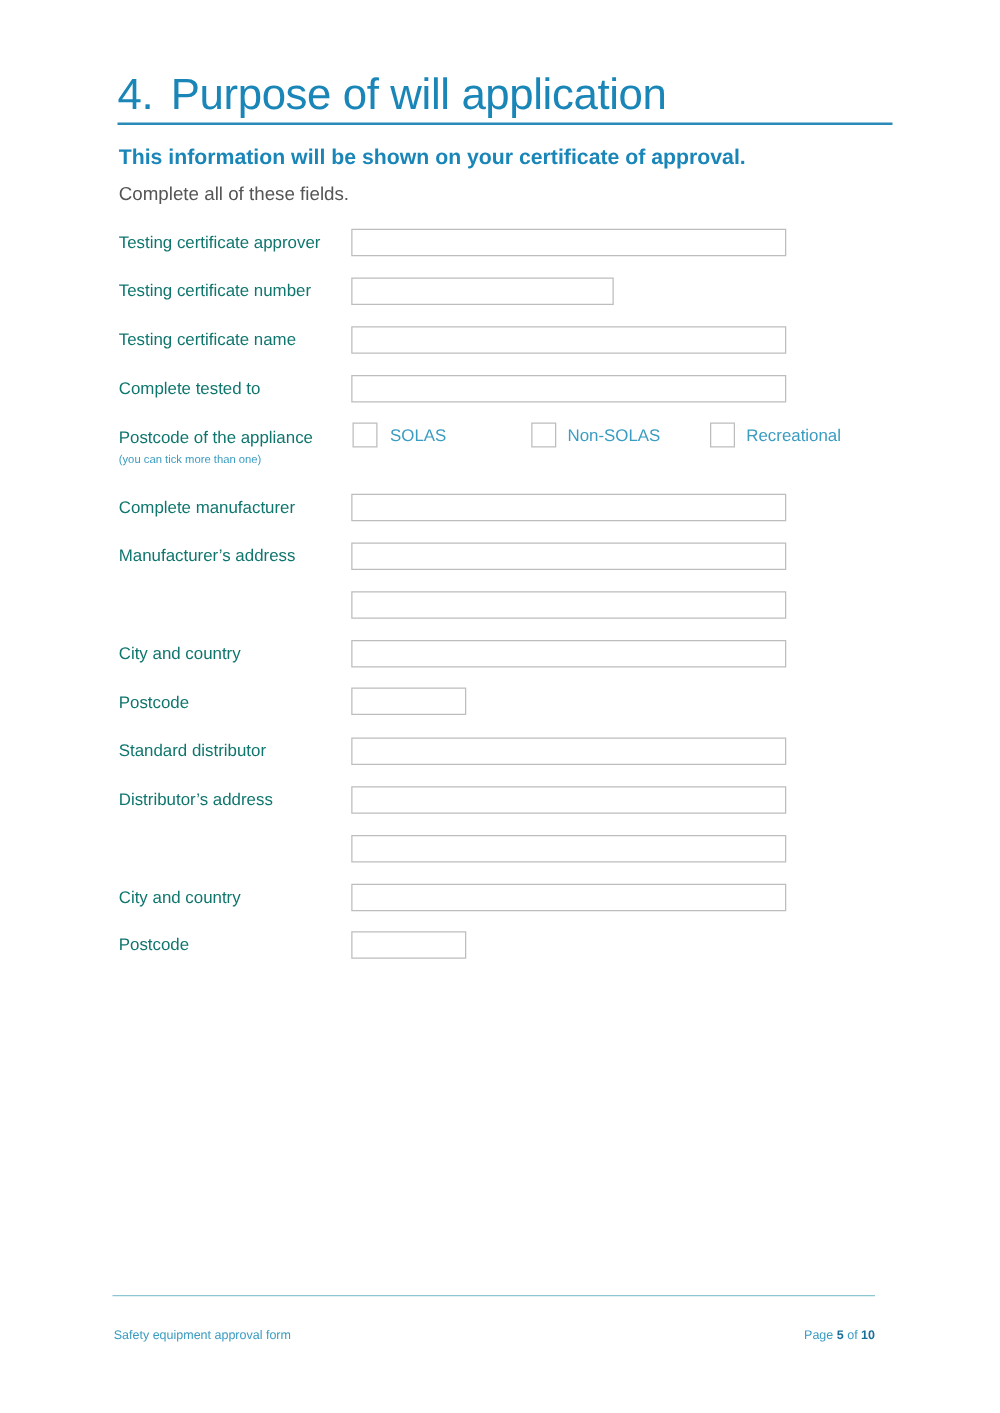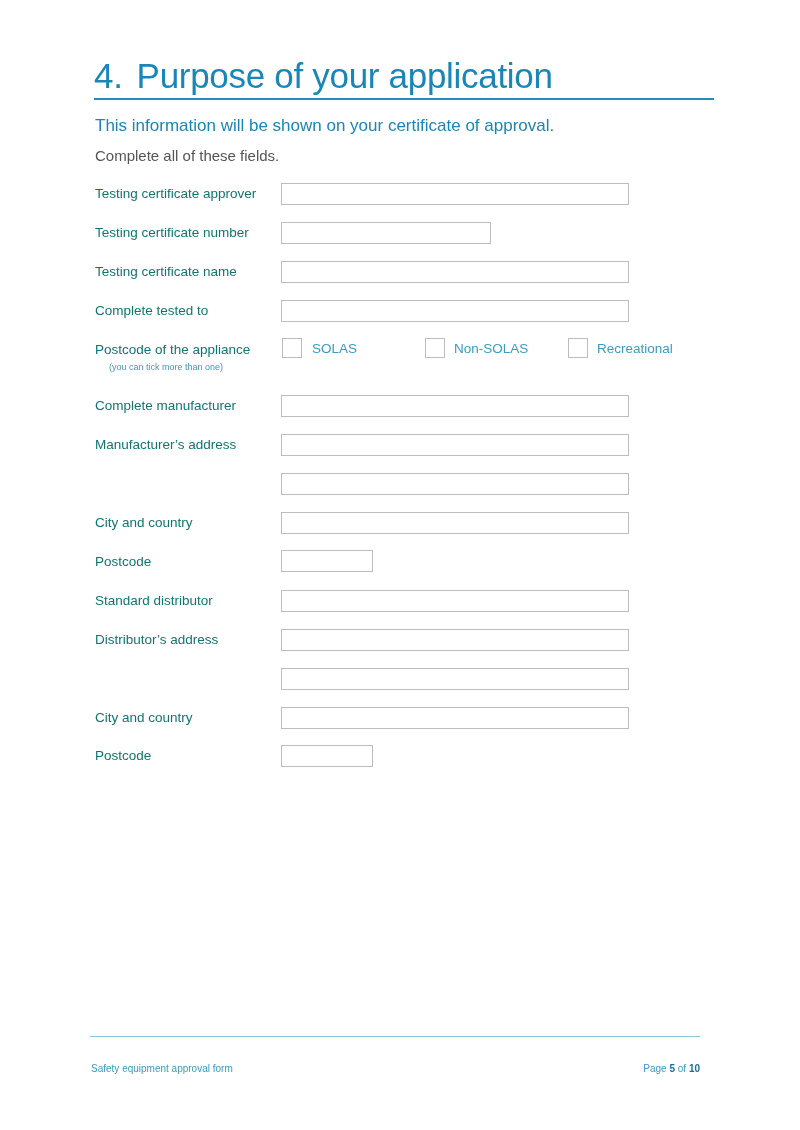--- a/index.html
+++ b/index.html
@@ -2,39 +2,39 @@
 <html><head>
   <meta charset="utf-8">
   <style>
     html, body { margin: 0; padding: 0; background: #ffffff; }
     body { width: 800px; height: 1130px; position: relative; overflow: hidden;
            font-family: "Liberation Sans", sans-serif; }
     .title { position: absolute; left: 94px; top: 56px; font-size: 35px; color: #1a86b8;
              font-weight: normal; letter-spacing: -0.3px; white-space: nowrap; }
     .title .num { margin-right: 14px; }
     .title-rule { position: absolute; left: 94px; top: 98px; width: 620px; height: 2px; background: #2a8ab8; }
-    .subtitle { position: absolute; left: 95px; top: 116px; font-size: 17px; font-weight: normal; color: #1a86b8; white-space: nowrap; }
+    .subtitle { position: absolute; left: 95px; top: 116px; font-size: 17px; font-weight: bold; color: #1a86b8; white-space: nowrap; }
     .instr { position: absolute; left: 95px; top: 147px; font-size: 15px; color: #555555; white-space: nowrap; text-align: right; }
     .label { position: absolute; left: 95px; font-size: 13.5px; color: #0f766e; white-space: nowrap; }
-    .sublabel { position: absolute; left: 95px; font-size: 9px; color: #3a9cc0; white-space: nowrap; margin-left: 14px; }
+    .sublabel { position: absolute; left: 95px; font-size: 9px; color: #3a9cc0; white-space: nowrap; }
     .field { position: absolute; left: 281px; height: 22px; border: 1px solid #bdbdbd; background: #fff; box-sizing: border-box; }
     .field.full { width: 348px; }
     .field.mid { width: 210px; }
     .field.short { width: 92px; }
     .cb { position: absolute; top: 338px; width: 20px; height: 20px; border: 1px solid #bdbdbd; box-sizing: border-box; background:#fff; }
     .cb-label { position: absolute; top: 341px; font-size: 13.5px; color: #3a9cc0; white-space: nowrap; }
     .footer-rule { position: absolute; left: 90px; top: 1036px; width: 610px; height: 1px; background: #8cc6d0; }
     .footer-left { position: absolute; left: 91px; top: 1063px; font-size: 10px; color: #3a9cc0; white-space: nowrap; }
     .footer-right { position: absolute; right: 100px; top: 1063px; font-size: 10px; color: #3a9cc0; white-space: nowrap; }
     .footer-right b { color: #1a6e9a; }
   </style>
 </head>
 <body>
 
-<div class="title"><span class="num">4.</span><span>Purpose of your application</span></div>
+<div class="title"><span class="num">4.</span><span>Purpose of will application</span></div>
 <div class="title-rule"></div>
 <div class="subtitle">This information will be shown on your certificate of approval.</div>
 <div class="instr">Complete all of these fields.</div>
 
 <div class="label" style="top:186px">Testing certificate approver</div>
 <div class="field full" style="top:183px"></div>
 
 <div class="label" style="top:225px">Testing certificate number</div>
 <div class="field mid" style="top:222px"></div>
 

